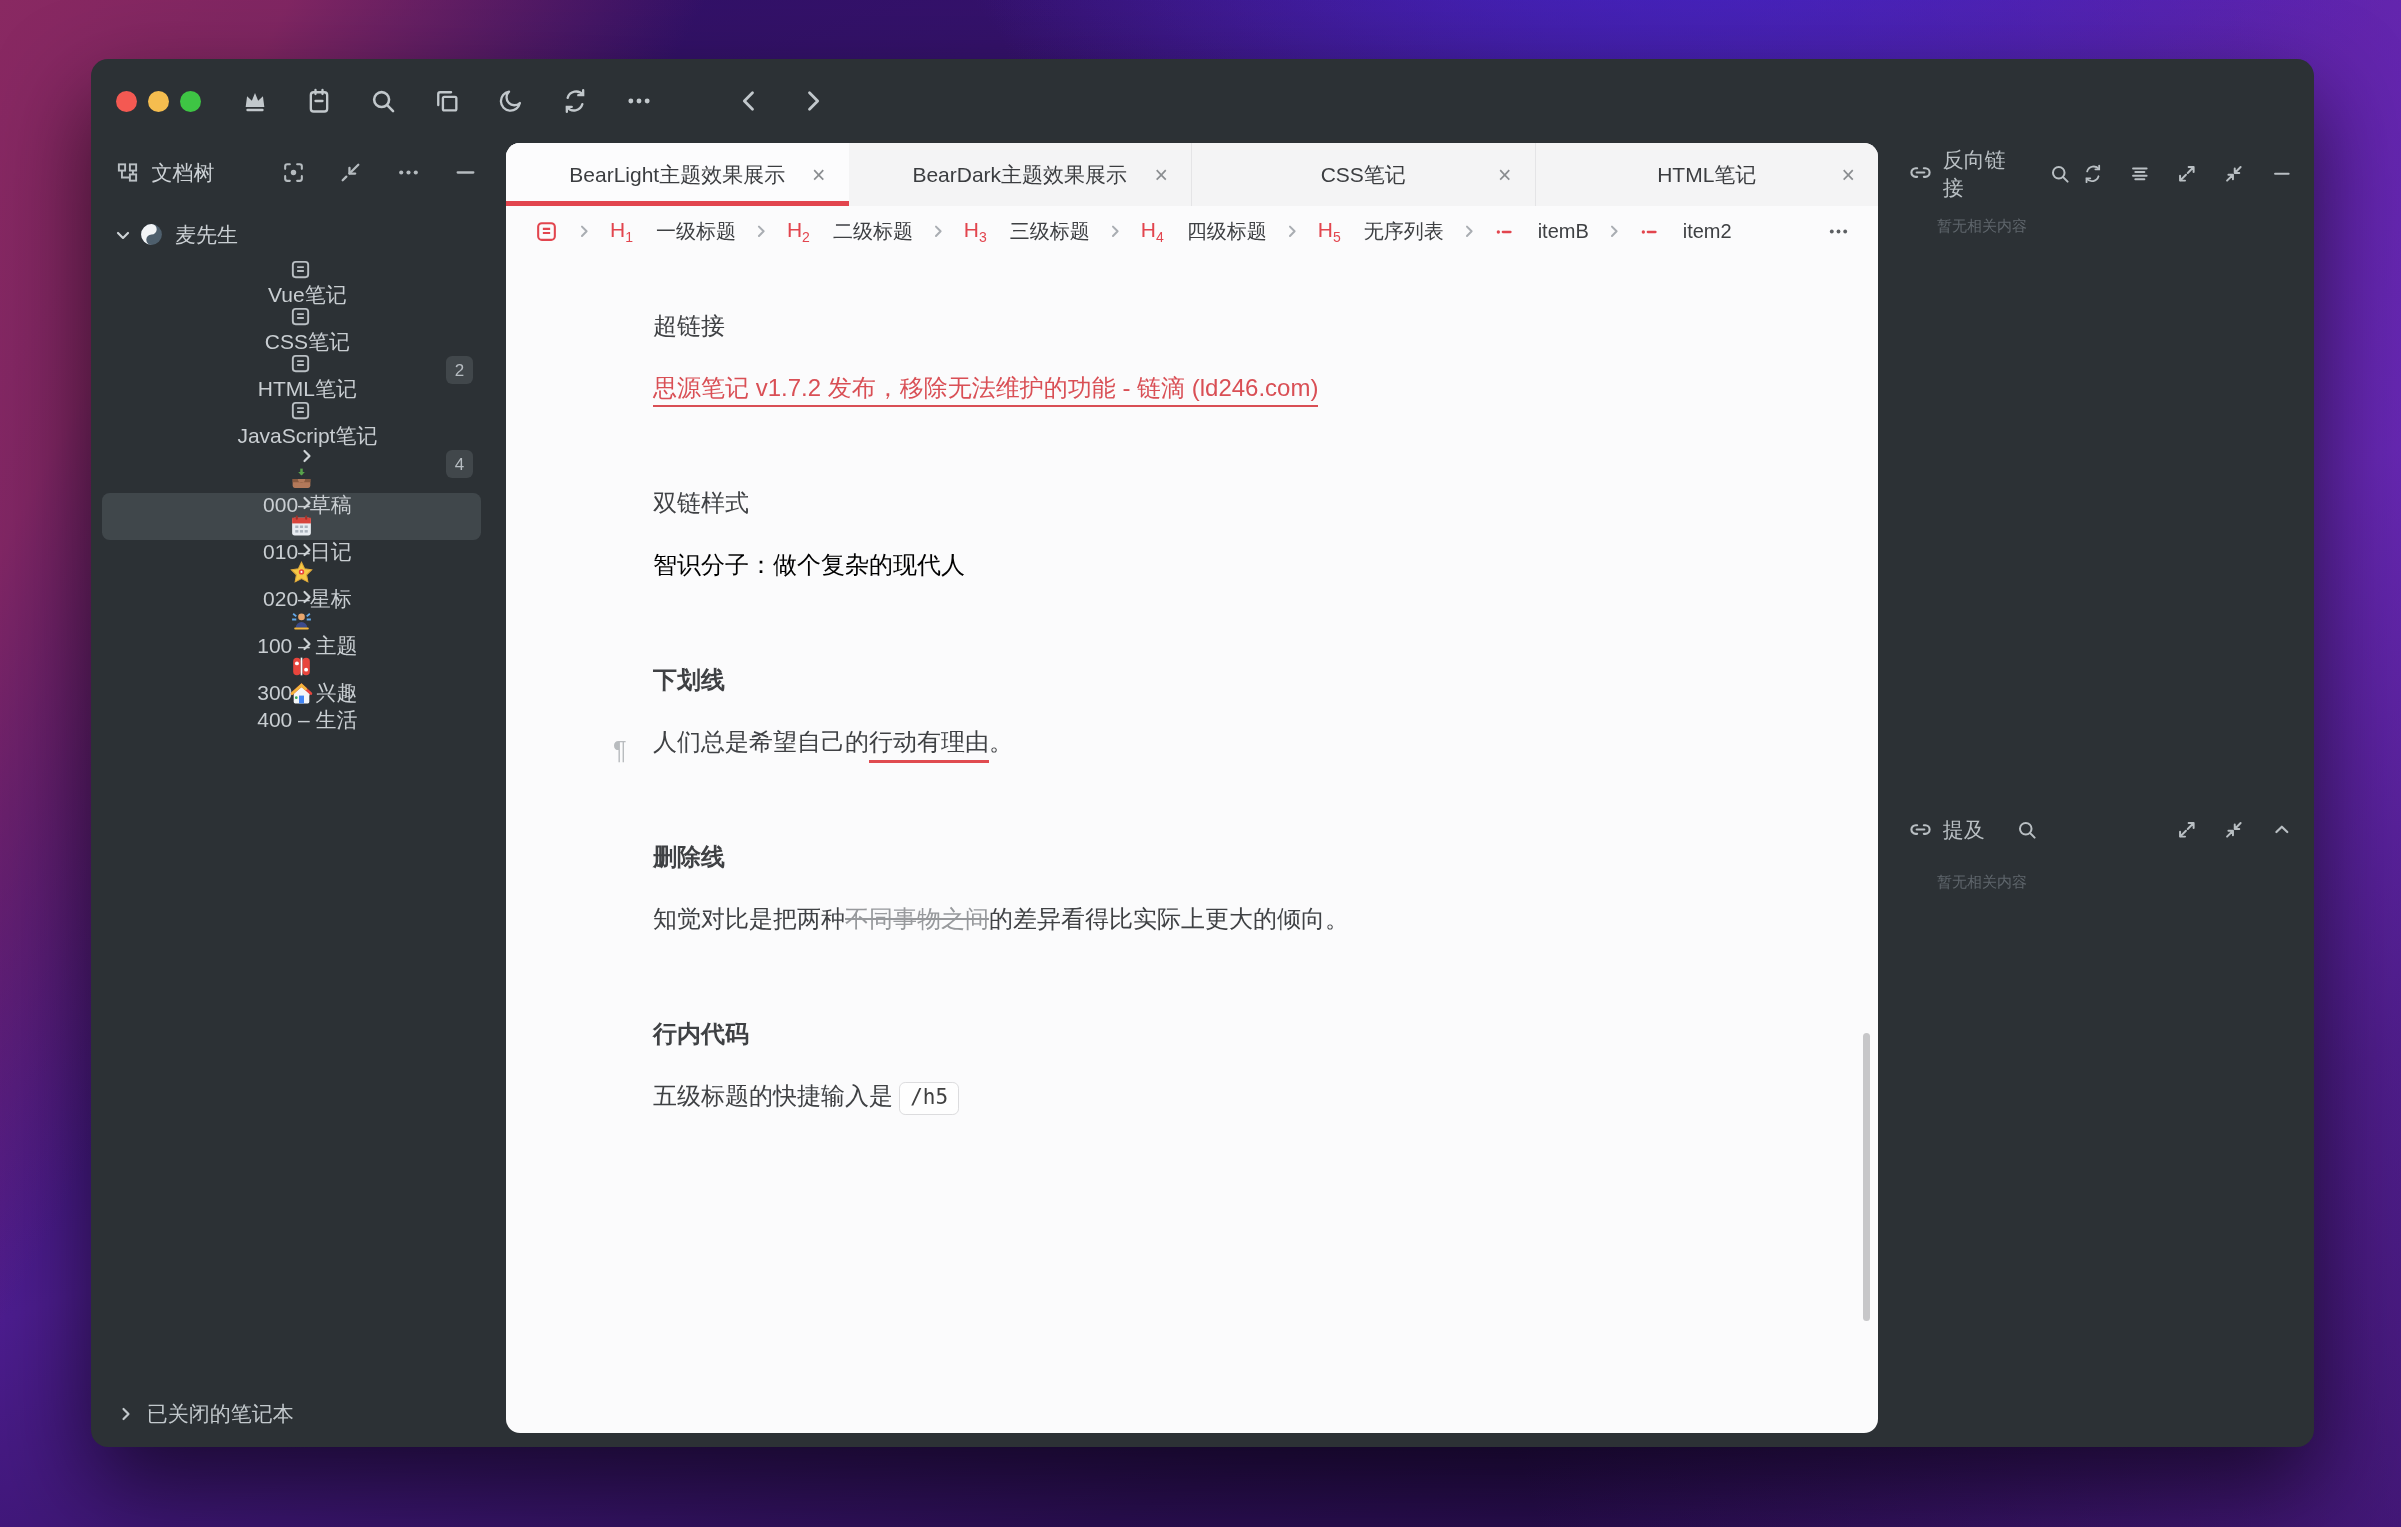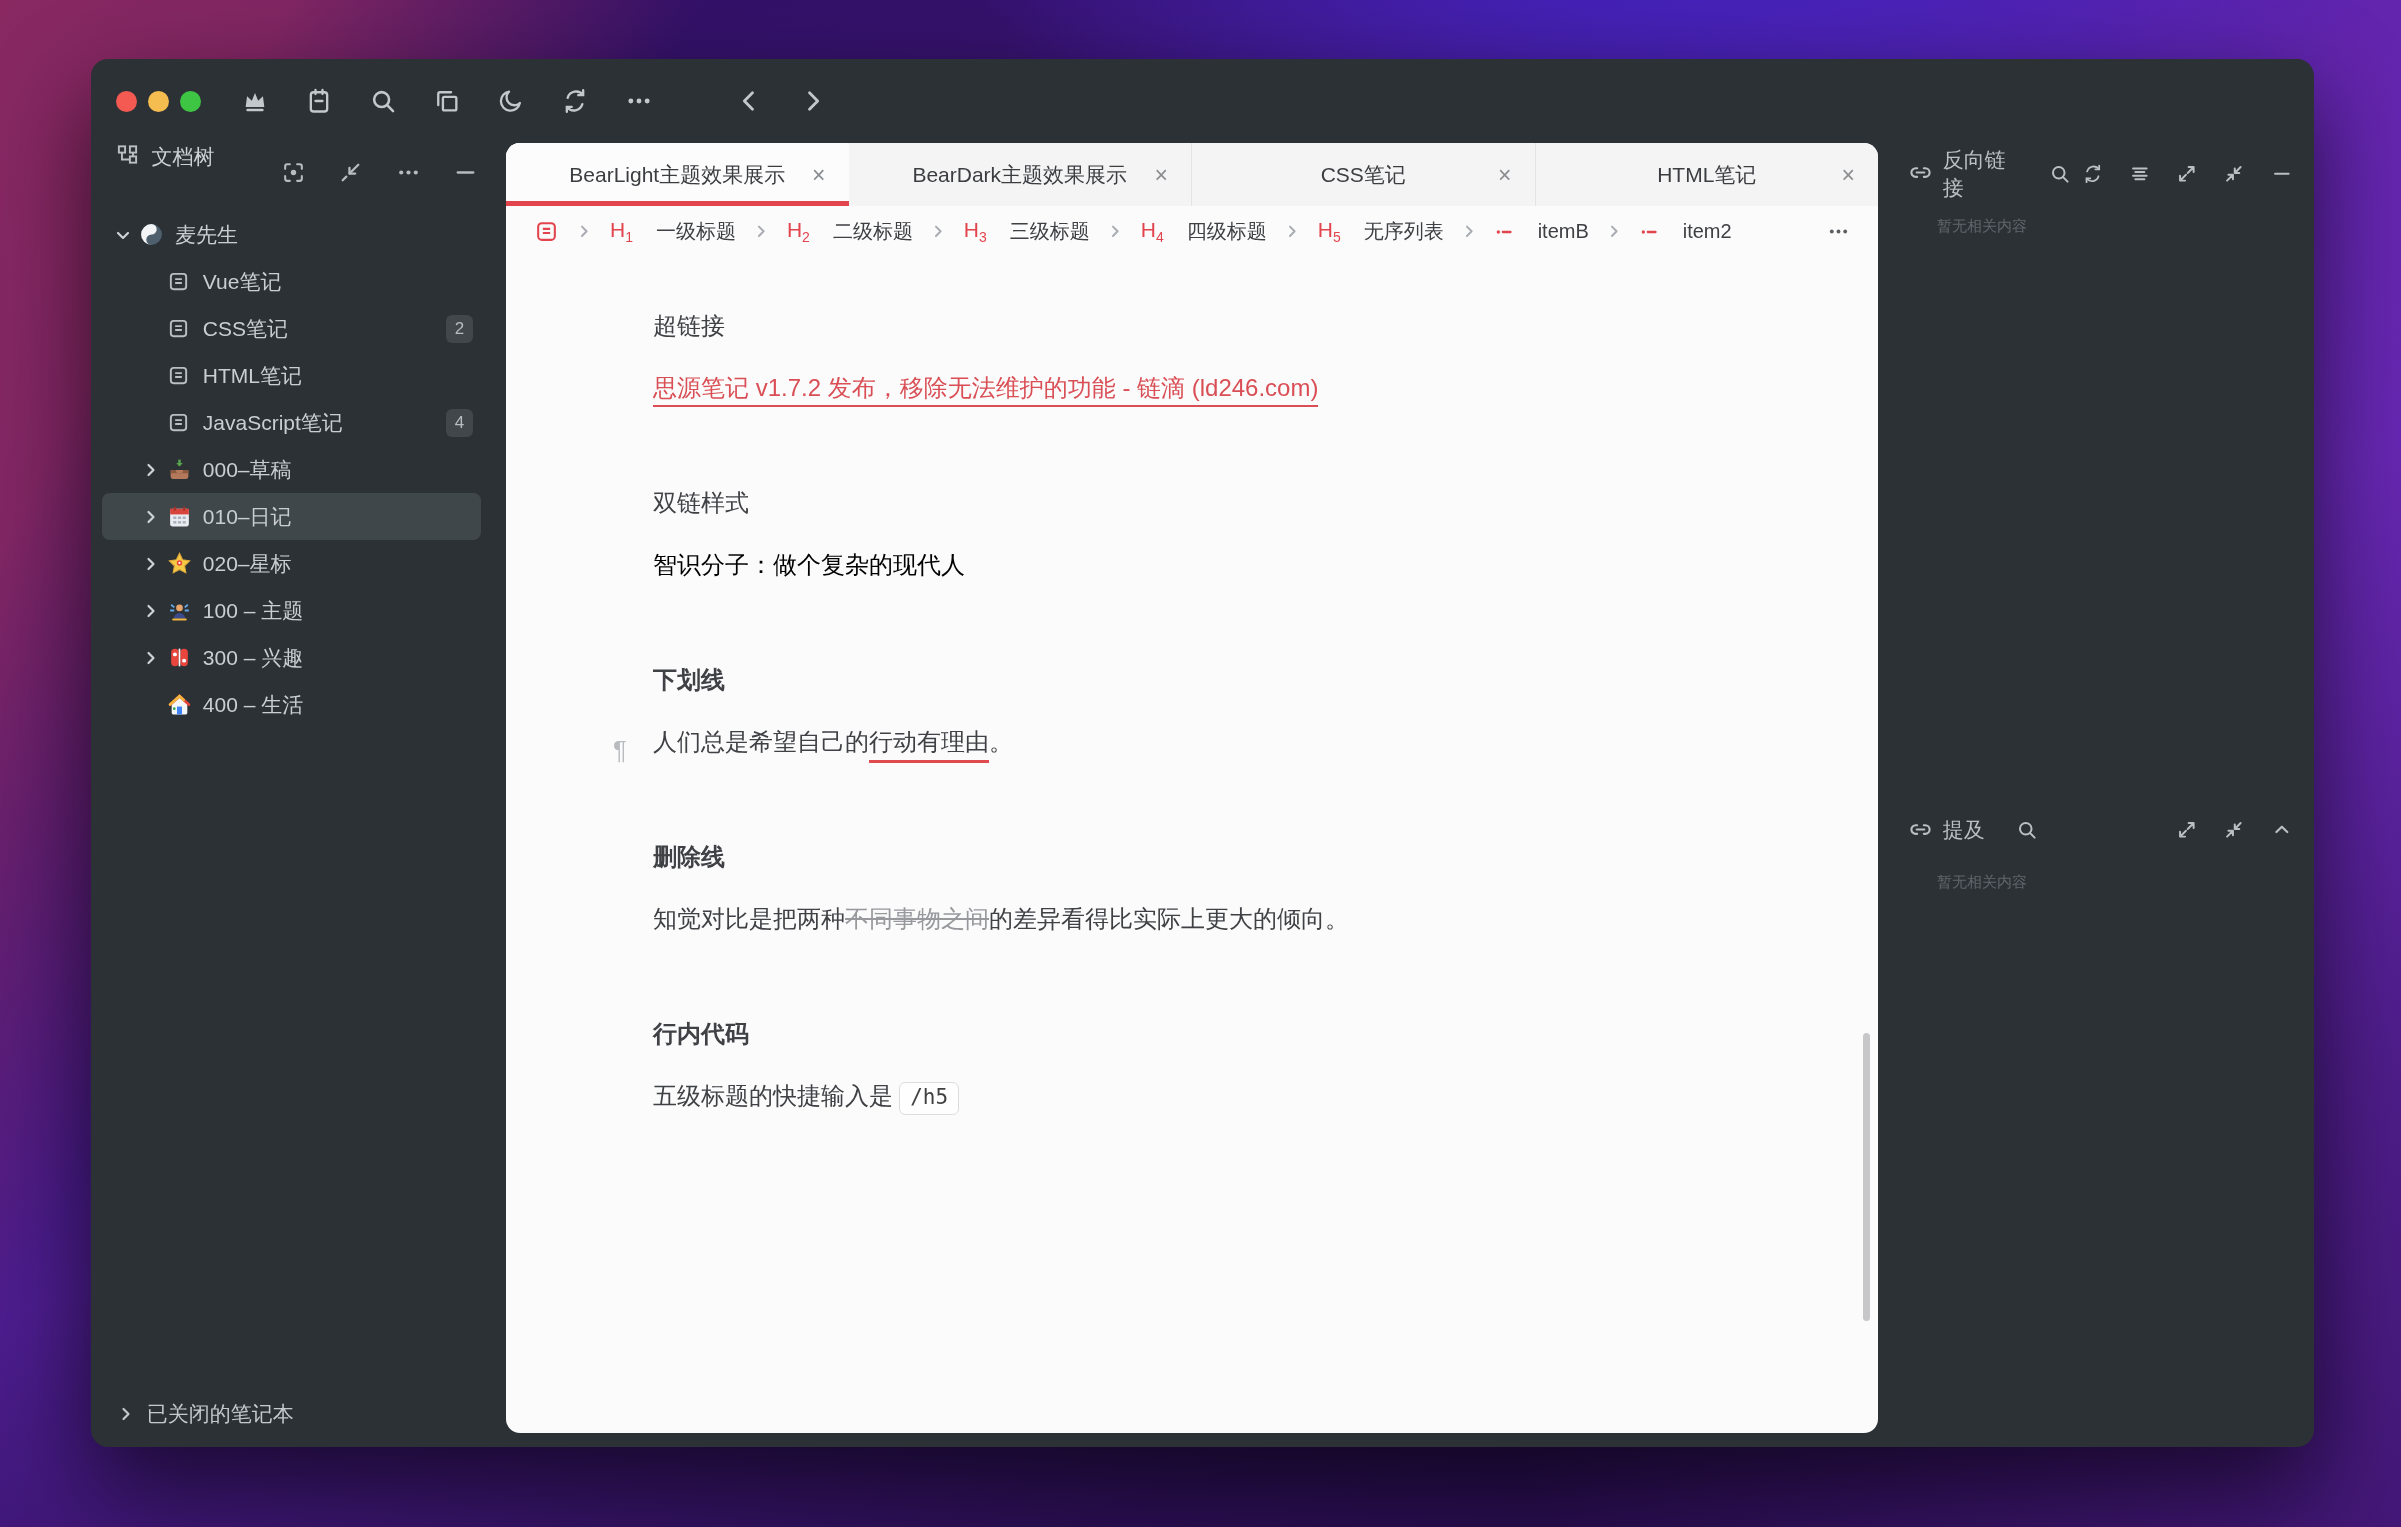--- a/index.html
+++ b/index.html
@@ -23,32 +23,32 @@
   .lights{ display:flex; gap:10.8px; margin-right:40px; }
   .light{ width:21px; height:21px; border-radius:50%; }
   .light.r{ background:#f45952; } .light.y{ background:#f5bd4f; } .light.g{ background:#3ec544; }
   .tb-icons{ display:flex; align-items:center; gap:36px; color:#c2c8cc; }
   .tb-icons .nav-gap{ width:10.8px; }
   .icon svg{ display:block; }
   
   .main{ display:flex; height:1304px; }
   
   .sidebar{ width:415px; position:relative; flex:none; }
-  .sb-head{ height:59px; display:flex; padding:0 28px 0 25px; color:#b9bfc3; }
+  .sb-head{ height:59px; display:flex; align-items:center; padding:0 28px 0 25px; color:#b9bfc3; }
   .sb-head .hicon{ margin-right:12.4px; }
   .sb-title{ font-size:21px; color:#ccd1d5; }
   .sb-tools{ margin-left:auto; display:flex; align-items:center; gap:32.5px; color:#b5bbbf; }
   .tree{ padding-top:9.3px; }
   .trow{ height:47px; display:flex; align-items:center; margin:0 25.5px 0 10.8px; border-radius:7.7px; color:#c9ced2; font-size:21px; }
   .trow.selected{ background:#40474b; }
   .trow .tchev{ width:32.5px; display:flex; justify-content:center; color:#ced3d6; flex:none; }
   .trow .tchev.empty{ visibility:hidden; }
   .trow .ticon{ width:36px; display:flex; justify-content:flex-start; color:#b9bfc3; flex:none; }
   .trow.root{ padding-left:4.6px; }
-  .trow.child{ padding-left:32.5px; }
+  .trow.child{ padding-left:32.5px;flex-direction:column; }
   .badge{ margin-left:auto; margin-right:7.7px; background:#41474b; color:#b7bdc2; font-size:17px; line-height:1; padding:5.4px 8.5px; border-radius:6.2px; }
   .sb-footer{ position:absolute; left:25px; bottom:18.6px; display:flex; align-items:center; gap:10.8px; color:#c3c9cd; font-size:21px; }
   
   .center{ flex:1; display:flex; flex-direction:column; }
   .card{ height:1290px; background:#fbfbfc; border-radius:14px; display:flex; flex-direction:column; overflow:hidden; position:relative; }
   .tabbar{ height:63px; background:#f4f4f5; display:flex; flex:none; }
   .tab{ flex:1; position:relative; display:flex; align-items:center; justify-content:center; font-size:21px; color:#3b3d40; border-left:0.8px solid #e4e4e6; }
   .tab:first-child{ border-left:none; }
   .tab.active{ background:#fcfcfd; border-left:none; }
   .tab.active + .tab{ border-left:none; }

